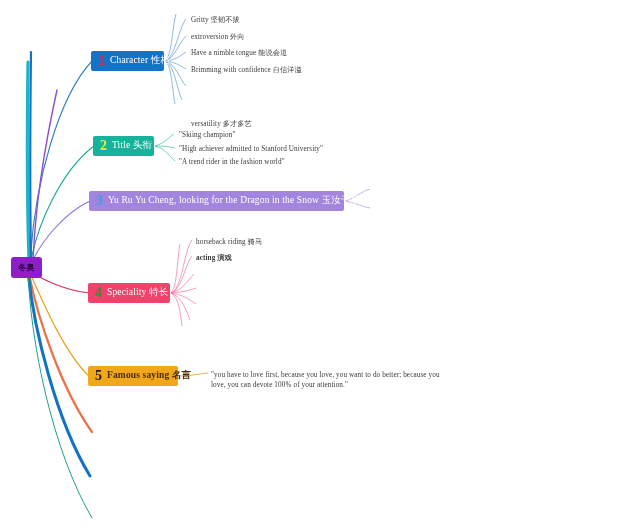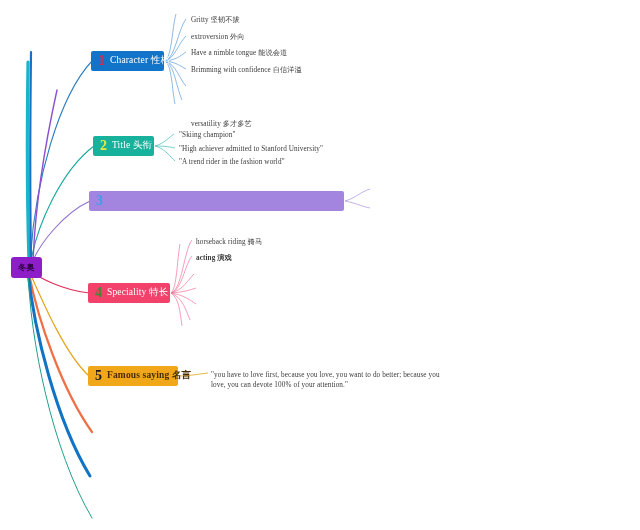--- a/index.html
+++ b/index.html
@@ -202,20 +202,21 @@
   <div class="node" id="node-2">
     <span class="num">2</span>
     <span class="label">Title 头衔</span>
   </div>
   <div class="leaf" style="left:179px; top:130px;">"Skiing champion"</div>
   <div class="leaf" style="left:179px; top:144px;">"High achiever admitted to Stanford University"</div>
   <div class="leaf" style="left:179px; top:157px;">"A trend rider in the fashion world"</div>
 
   <div class="node" id="node-3">
     <span class="num">3</span>
+    <span class="label">Yu Ru Yu Cheng, looking for the Dragon in the Snow 玉汝于成，踏雪寻龙</span>
   </div>
 
   <div class="node" id="node-4">
     <span class="num">4</span>
     <span class="label">Speciality 特长</span>
   </div>
   <div class="leaf" style="left:196px; top:237px;">horseback riding 骑马</div>
   <div class="leaf" style="left:196px; top:253px;font-weight:bold;">acting 演戏</div>
 
   <div class="node" id="node-5">

